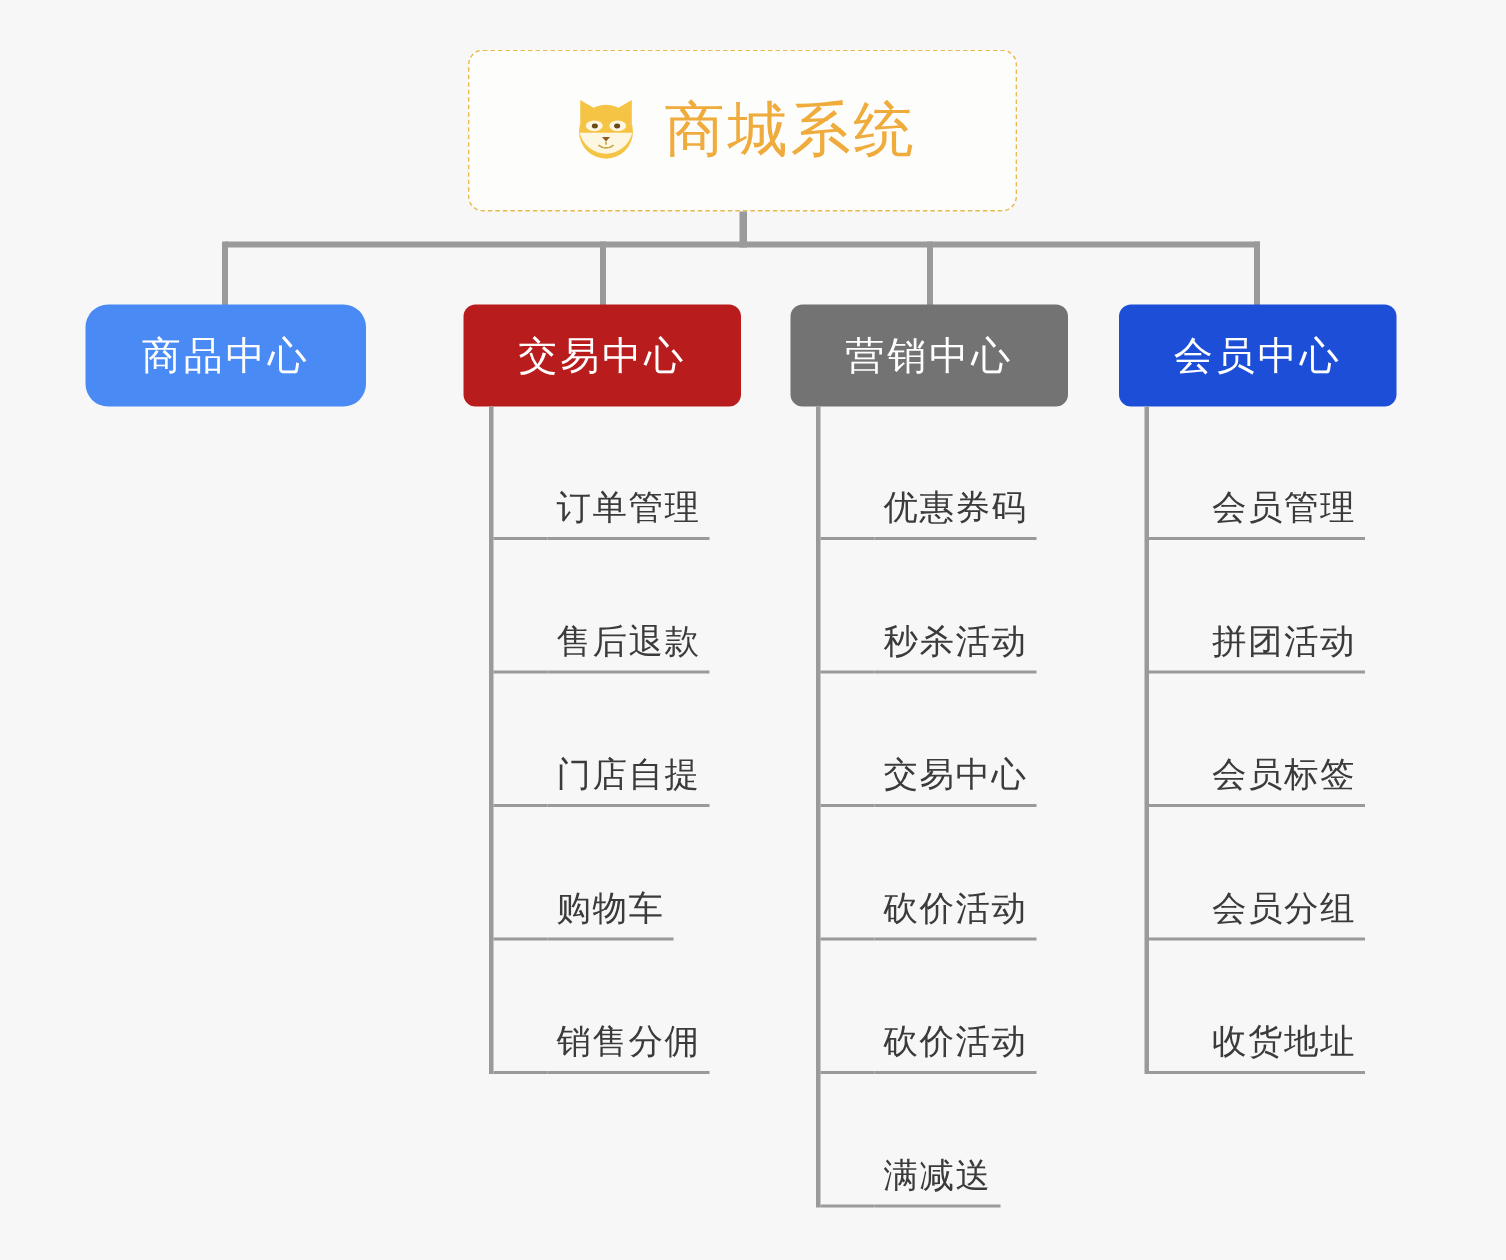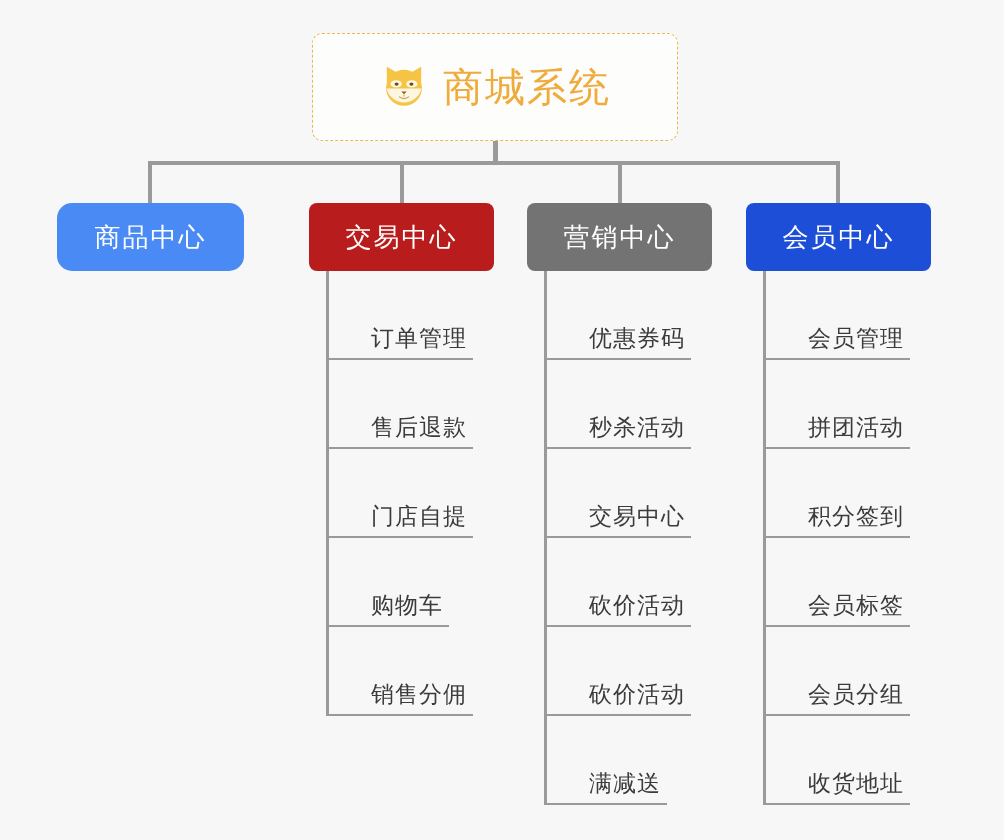--- a/index.html
+++ b/index.html
@@ -217,23 +217,20 @@
       <span>会员中心</span>
     </div>
     <div class="leaf-list">
       <div class="leaf">
         <span class="leaf-text">会员管理</span>
       </div>
       <div class="leaf">
         <span class="leaf-text">拼团活动</span>
       </div>
       <div class="leaf">
-        <span class="leaf-text">积分签到</span>
-      </div>
-      <div class="leaf">
         <span class="leaf-text">会员标签</span>
       </div>
       <div class="leaf">
         <span class="leaf-text">会员分组</span>
       </div>
       <div class="leaf">
         <span class="leaf-text">收货地址</span>
       </div>
     </div>
   </div>

